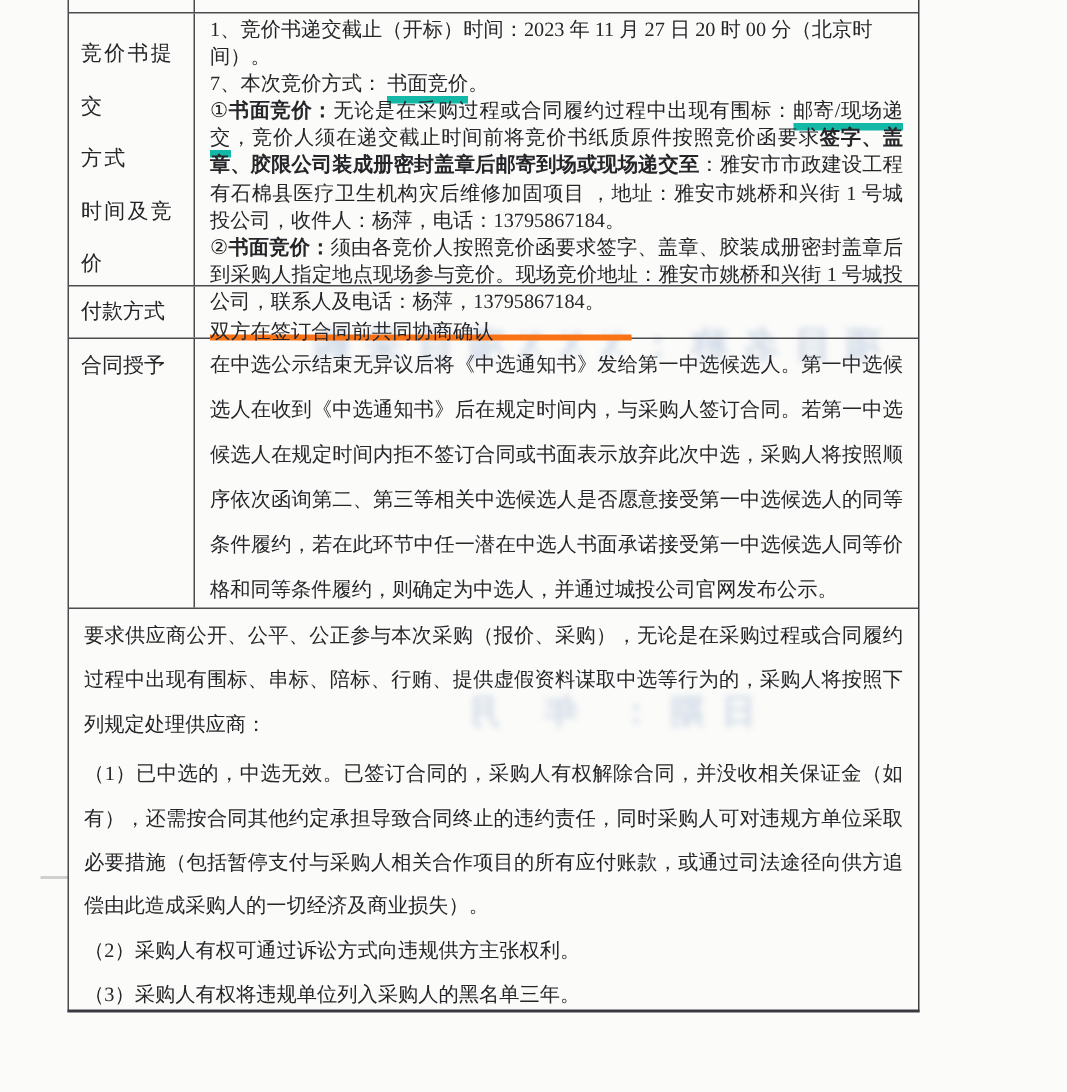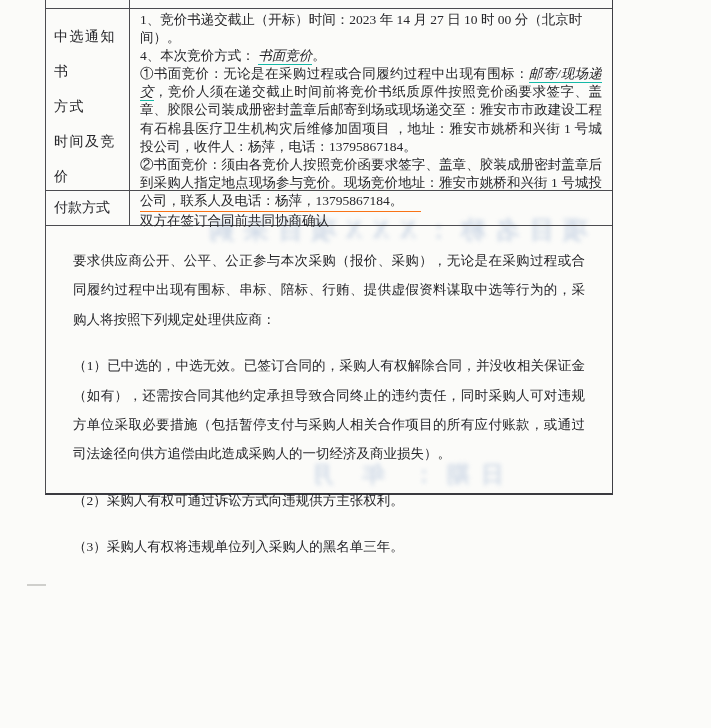--- a/index.html
+++ b/index.html
@@ -41,25 +41,25 @@
     min-width:0;
   }
   .label-multiline { padding-top:10px; line-height:35px; letter-spacing:1.5px; }
   .label-center { display:flex; align-items:center; }
   .label-top { padding-top:9px; }
   .bid-content .ln { line-height:18.1px; }
   .bid-content .para { line-height:18.1px; text-align:justify; }
   .payment-content { padding-top:4px; line-height:18px;margin-top:17px; }
   .award-content { line-height:30px; text-align:justify; padding-top:2px; }
   .integrity-content { line-height:29.4px; text-align:justify; padding-top:3px; }
-  .integrity-content p { margin:17px; }
+  .integrity-content p { margin:0; }
   .integrity-content p.gap { margin-top:4px;font-family:Liberation Serif, serif; }
-  .b { font-weight:normal; }
-  .u { border-bottom:1px solid #14b8a6; padding-bottom:1px;font-style:italic; }
-  .u-ext { border-bottom:1px solid #f97316; padding-bottom:3px; padding-right:18px; }
+  .b { font-weight:bold; }
+  .u { border-bottom:5px solid #14b8a6; padding-bottom:1px; }
+  .u-ext { border-bottom:4px solid #f97316; padding-bottom:15px; padding-right:18px; }
   .bleed {
     position:absolute;
     transform:scaleX(-1);
     color:#8fa8cc;
     opacity:.38;
     filter:blur(2px);
     font-weight:bold;
     pointer-events:none;
     white-space:nowrap;
   }
@@ -82,39 +82,43 @@
 
   <div class="doc-table">
 
     <div class="t-row sliver">
       <div class="cell-label"></div>
       <div class="cell-content"></div>
     </div>
 
     <div class="t-row row-bid">
       <div class="cell-label label-multiline">
-        <div>中选通知书</div>
+        <div>竞价书提交</div>
         <div>方式</div>
         <div>时间及竞价</div>
       </div>
       <div class="cell-content bid-content">
-        <div class="ln">1、竞价书递交截止（开标）时间：2023 年 14 月 27 日 10 时 00 分（北京时间）。</div>
-        <div class="ln"><span>4、本次竞价方式： </span><span class="u">书面竞价</span><span>。</span></div>
+        <div class="ln">1、竞价书递交截止（开标）时间：2023 年 11 月 27 日 20 时 00 分（北京时间）。</div>
+        <div class="ln"><span>7、本次竞价方式： </span><span class="u">书面竞价</span><span>。</span></div>
         <div class="para"><span>①</span><span class="b">书面竞价：</span><span>无论是在采购过程或合同履约过程中出现有围标：</span><span class="u">邮寄/现场递交</span><span>，竞价人须在递交截止时间前将竞价书纸质原件按照竞价函要求</span><span class="b">签字、盖章、胶限公司装成册密封盖章后邮寄到场或现场递交至</span><span>：雅安市市政建设工程有石棉县医疗卫生机构灾后维修加固项目 ，地址：雅安市姚桥和兴街 1 号城投公司，收件人：杨萍，电话：13795867184。</span></div>
         <div class="para"><span>②</span><span class="b">书面竞价：</span><span>须由各竞价人按照竞价函要求签字、盖章、胶装成册密封盖章后到采购人指定地点现场参与竞价。现场竞价地址：雅安市姚桥和兴街 1 号城投</span><span class="u-ext">公司，联系人及电话：杨萍，13795867184。</span></div>
       </div>
     </div>
 
     <div class="t-row row-payment">
       <div class="cell-label label-center">
           <span>付款方式</span>
         </div>
       <div class="cell-content payment-content">双方在签订合同前共同协商确认</div>
     </div>
 
+    <div class="t-row row-award">
+      <div class="cell-label label-top"><span>合同授予</span></div>
+      <div class="cell-content award-content">在中选公示结束无异议后将《中选通知书》发给第一中选候选人。第一中选候选人在收到《中选通知书》后在规定时间内，与采购人签订合同。若第一中选候选人在规定时间内拒不签订合同或书面表示放弃此次中选，采购人将按照顺序依次函询第二、第三等相关中选候选人是否愿意接受第一中选候选人的同等条件履约，若在此环节中任一潜在中选人书面承诺接受第一中选候选人同等价格和同等条件履约，则确定为中选人，并通过城投公司官网发布公示。</div>
+    </div>
 
     <div class="t-row row-integrity">
       <div class="cell-content integrity-content">
         <p>要求供应商公开、公平、公正参与本次采购（报价、采购），无论是在采购过程或合同履约过程中出现有围标、串标、陪标、行贿、提供虚假资料谋取中选等行为的，采购人将按照下列规定处理供应商：</p>
         <p class="gap">（1）已中选的，中选无效。已签订合同的，采购人有权解除合同，并没收相关保证金（如有），还需按合同其他约定承担导致合同终止的违约责任，同时采购人可对违规方单位采取必要措施（包括暂停支付与采购人相关合作项目的所有应付账款，或通过司法途径向供方追偿由此造成采购人的一切经济及商业损失）。</p>
         <p>（2）采购人有权可通过诉讼方式向违规供方主张权利。</p>
         <p>（3）采购人有权将违规单位列入采购人的黑名单三年。</p>
       </div>
     </div>
 

